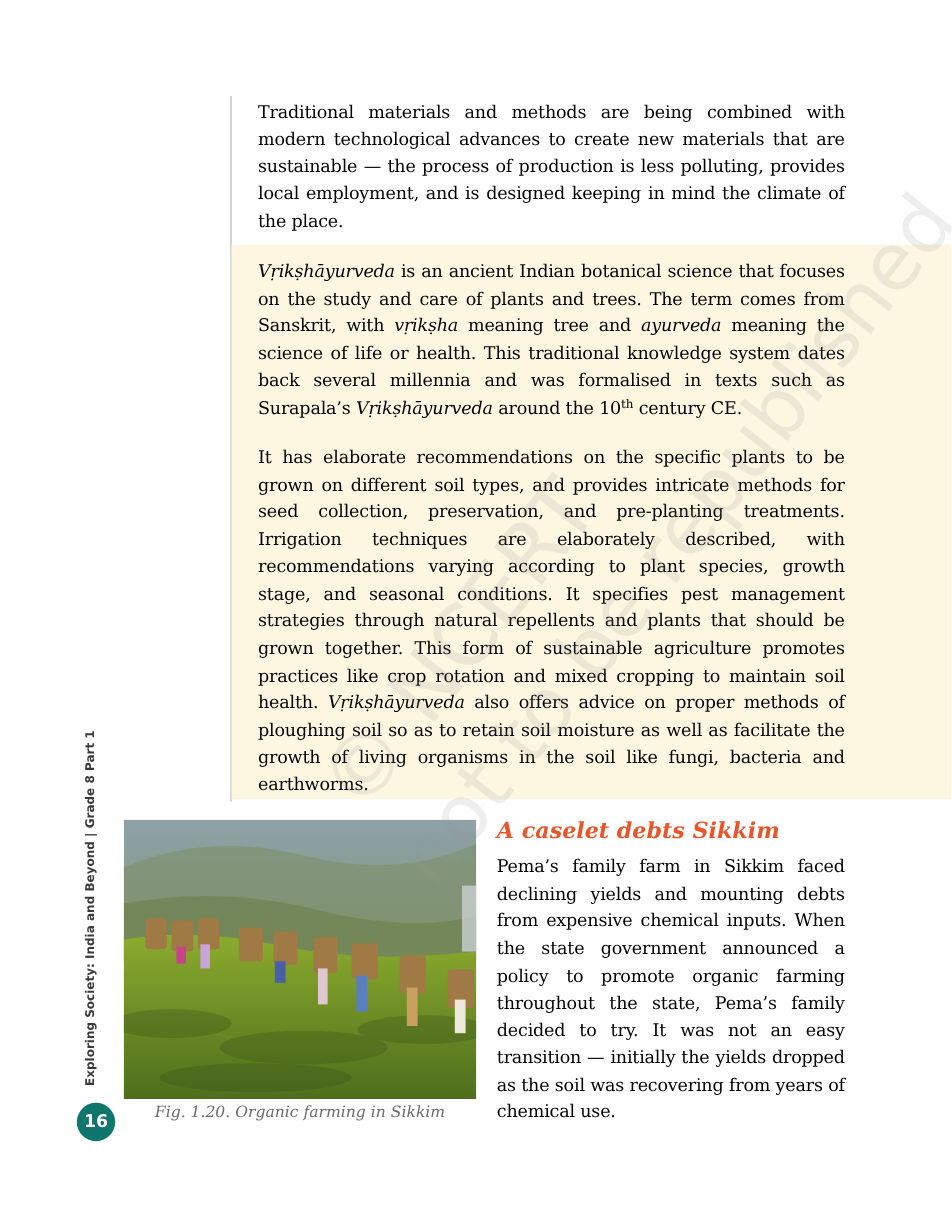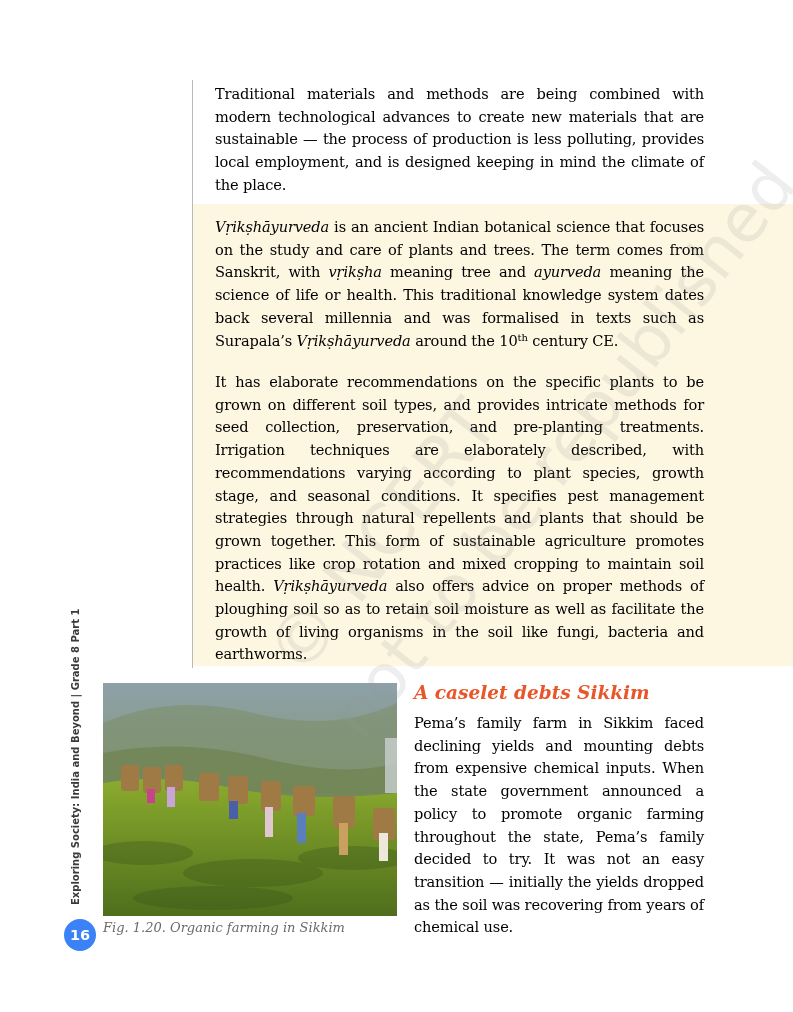--- a/index.html
+++ b/index.html
@@ -27,38 +27,38 @@
     .p-box1 { left: 215px; top: 216px; width: 489px; }
     .p-box2 { left: 215px; top: 359px; width: 489px; margin-top: 12px; }
     .para i { }
     .para sup { font-size: 10px; line-height: 0; vertical-align: 5px; }
 
     .photo {
       position: absolute; left: 103px; top: 683px; width: 294px; height: 233px;
       overflow: hidden;
     }
     .caption {
-      position: absolute; left: 103px; top: 920px; width: 294px; text-align: left;
+      position: absolute; left: 103px; top: 920px; width: 294px; text-align: center;
       font-size: 13px; font-style: italic; color: #6b6b6b;
     }
     .case-title {
       position: absolute; left: 414px; top: 682px; margin: 0;
       font-size: 18.5px; font-style: italic; font-weight: bold; color: #e8562a;
     }
     .p-case { left: 414px; top: 712px; width: 290px; }
 
     .side-label {
       position: absolute; left: 70px; top: 905px;
       transform: rotate(-90deg); transform-origin: 0 0;
       font-family: "DejaVu Sans", sans-serif; font-size: 10px; font-weight: bold;
       color: #3a3a3a; white-space: nowrap;
     }
     .page-num {
       position: absolute; left: 64px; top: 919px; width: 32px; height: 32px;
-      border-radius: 50%; background: #3b82f6; color: #fff;
+      border-radius: 50%; background: #0f766e; color: #fff;
       font-family: "DejaVu Sans", sans-serif; font-weight: bold; font-size: 14.5px;
       display: flex; align-items: center; justify-content: center;
     }
     .watermark {
       position: absolute; font-family: "DejaVu Sans", sans-serif; color: rgba(150,150,150,0.16);
       transform-origin: 0 0; white-space: nowrap; pointer-events: none;
     }
     .wm1 { left: 250px; top: 640px; font-size: 70px; transform: rotate(-52deg); }
     .wm2 { left: 315px; top: 705px; font-size: 66px; transform: rotate(-52deg); }
   </style>

